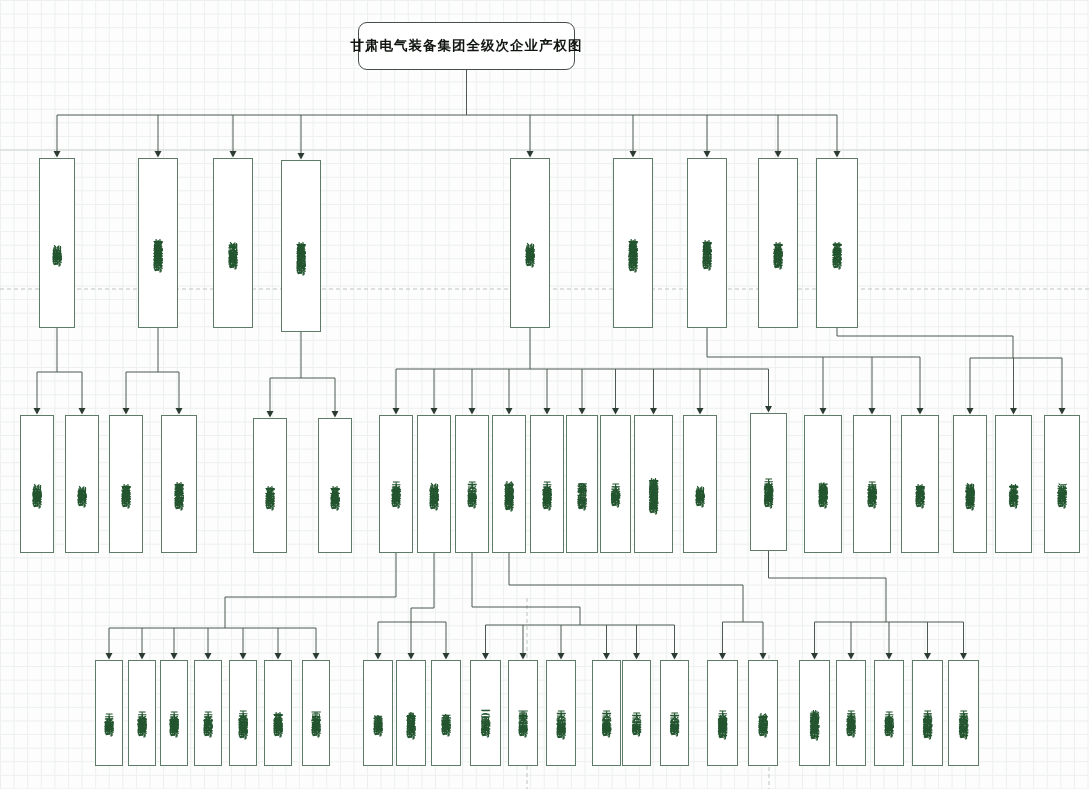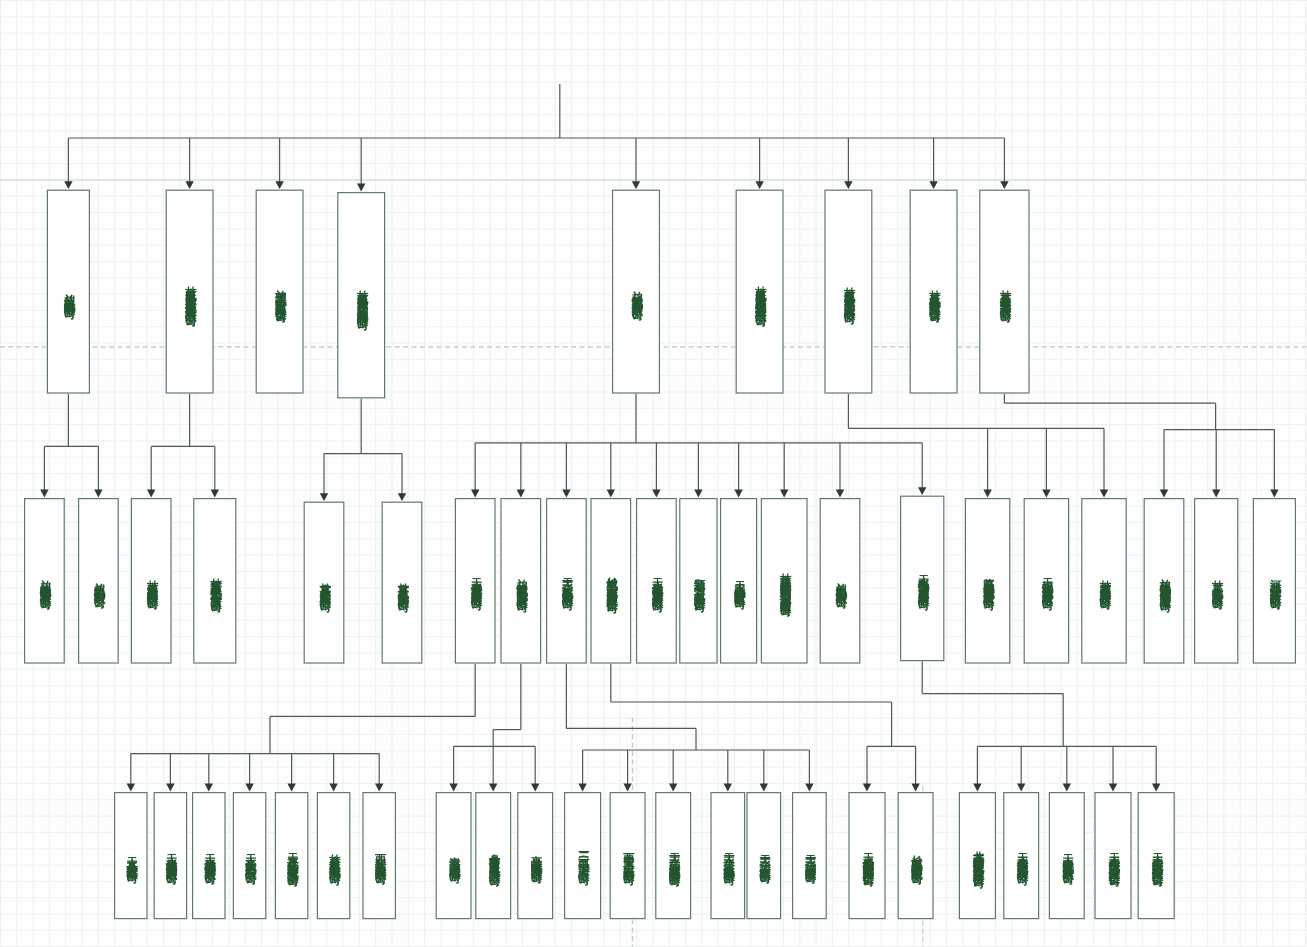--- a/index.html
+++ b/index.html
@@ -183,20 +183,23 @@
       <polygon points="811,653 818,653 814.5,659.5" fill="#2c3b31"></polygon>
       <line x1="851" y1="622" x2="851" y2="654" stroke="#4d5a52" stroke-width="1"></line>
       <polygon points="847.5,653 854.5,653 851,659.5" fill="#2c3b31"></polygon>
       <line x1="889" y1="622" x2="889" y2="654" stroke="#4d5a52" stroke-width="1"></line>
       <polygon points="885.5,653 892.5,653 889,659.5" fill="#2c3b31"></polygon>
       <line x1="927.5" y1="622" x2="927.5" y2="654" stroke="#4d5a52" stroke-width="1"></line>
       <polygon points="924,653 931,653 927.5,659.5" fill="#2c3b31"></polygon>
       <line x1="963.5" y1="622" x2="963.5" y2="654" stroke="#4d5a52" stroke-width="1"></line>
       <polygon points="960,653 967,653 963.5,659.5" fill="#2c3b31"></polygon>
     </svg>
+  <div class="title-box">
+    <span>甘肃电气装备集团全级次企业产权图</span>
+  </div>
   <div id="nodes">
       <div class="node" style="left: 39px; top: 158px; width: 36px; height: 170px;">
         <span class="vtext">兰州兰电电机有限公司</span>
       </div>
       <div class="node" style="left: 138px; top: 158px; width: 40px; height: 170px;">
         <span class="vtext">甘肃电气装备集团甘电科技工程有限公司</span>
       </div>
       <div class="node" style="left: 213px; top: 158px; width: 40px; height: 170px;">
         <span class="vtext">兰州理工合金粉末有限责任公司</span>
       </div>

